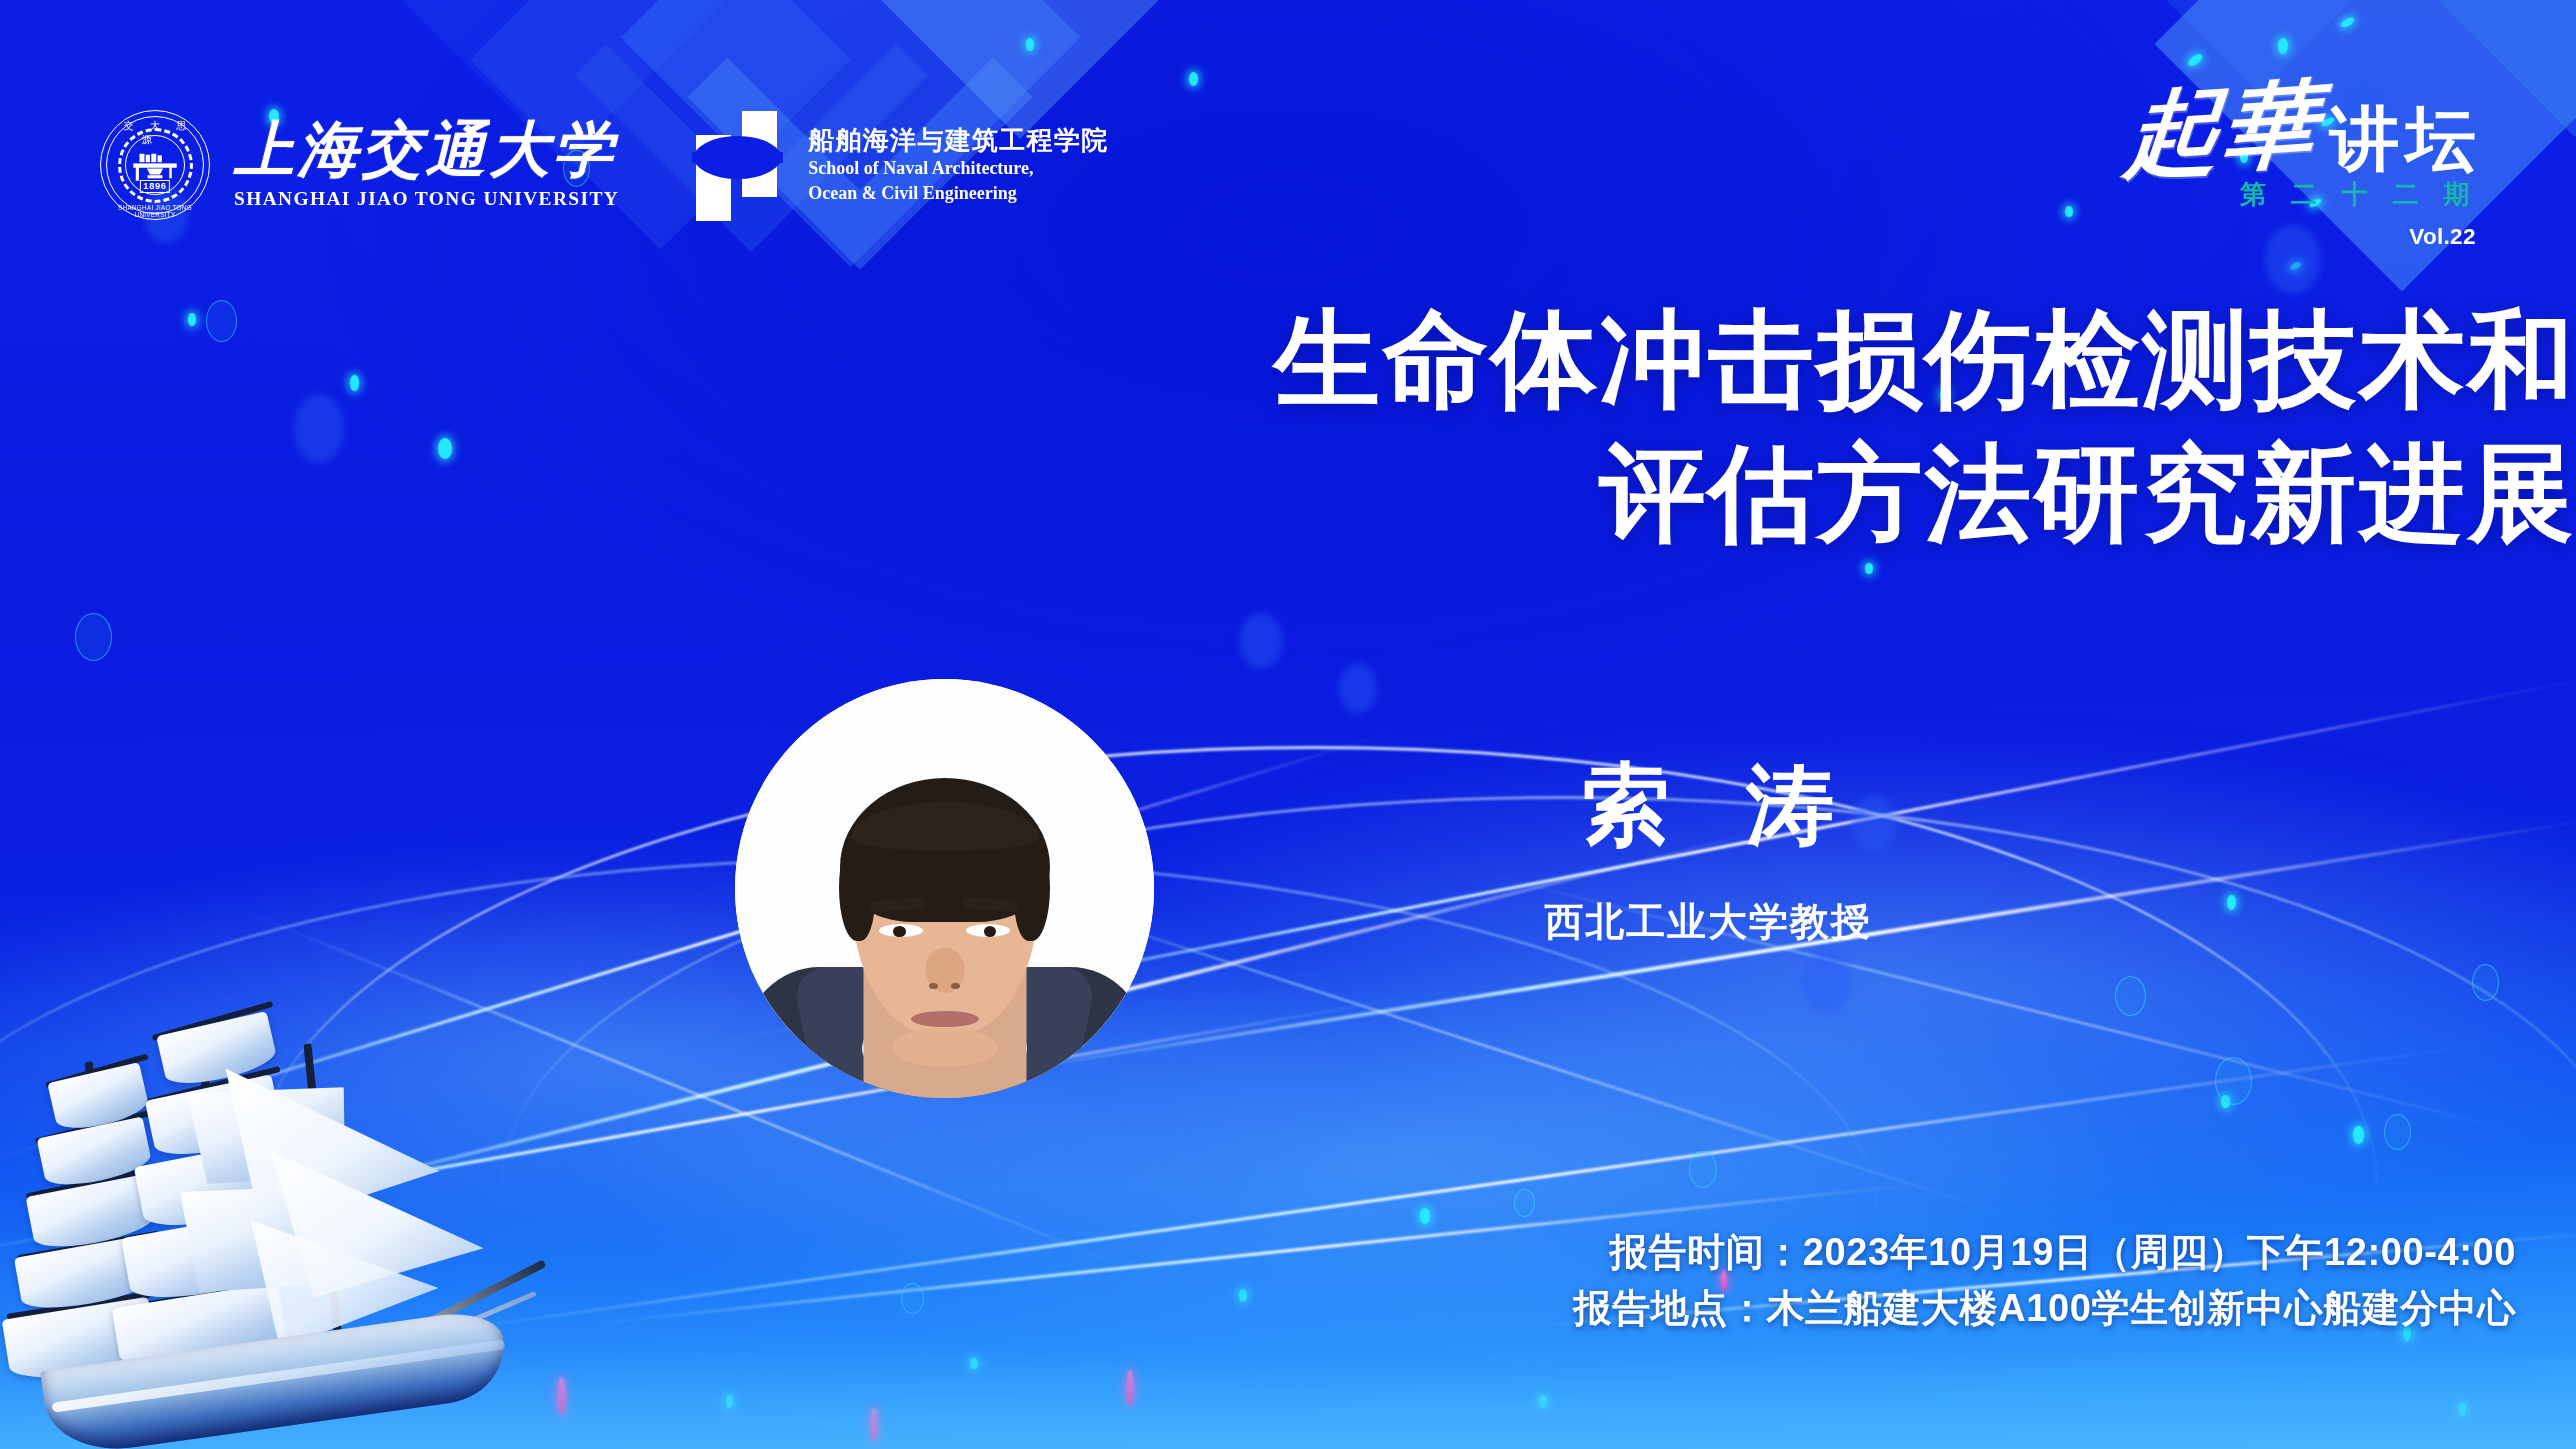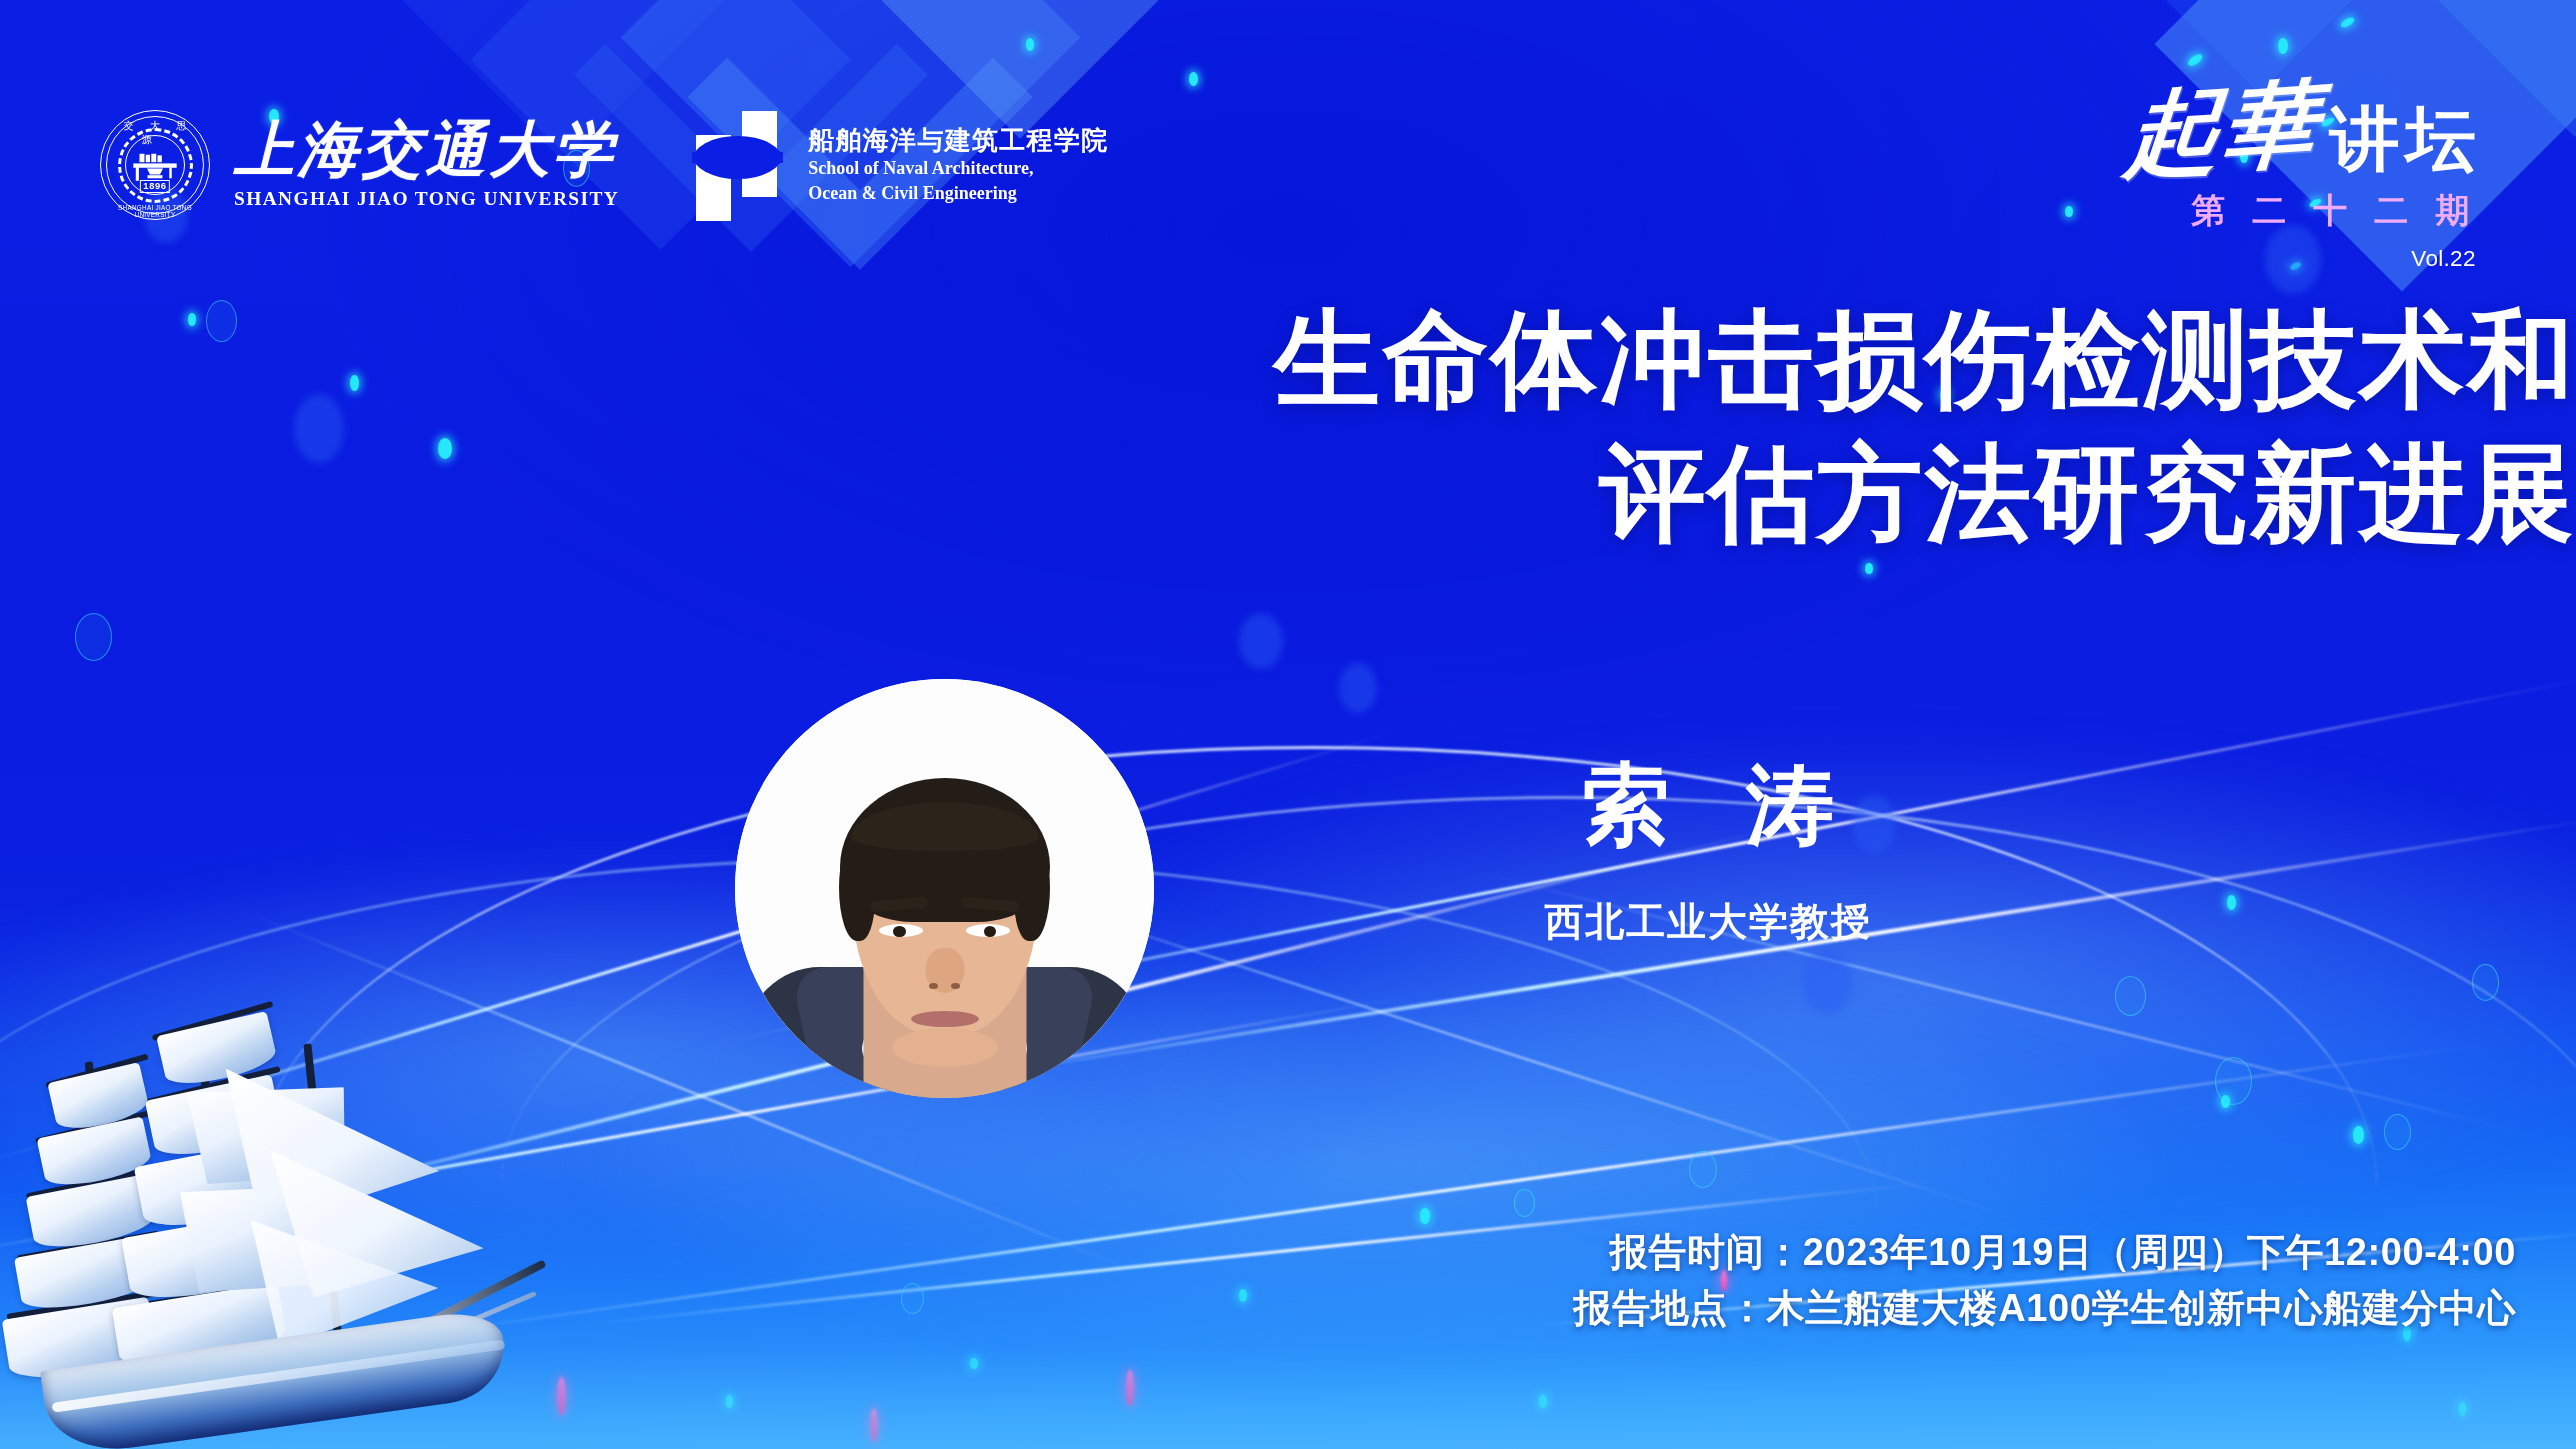--- a/index.html
+++ b/index.html
@@ -132,22 +132,22 @@
   .brand-row{display:flex;align-items:flex-end;justify-content:flex-end;}
   .brand-callig{
     color:#fff;font-size:94px;line-height:.95;font-weight:bold;
     font-family:"Liberation Serif","DejaVu Serif",serif;
     font-style:italic;letter-spacing:1.3px;
     transform:skewX(-9deg) rotate(-4deg);
     text-shadow:1.3px 1.9px 0 rgba(255,255,255,.25);
     margin-right:11.3px;
   }
   .brand-main{color:#fff;font-size:70px;font-weight:bold;line-height:1;letter-spacing:6.3px;}
-  .brand-sub{color:#f0abfc;font-size:34px;font-weight:bold;letter-spacing:8.8px;margin-top:14px;padding-right:3.8px;}
-  .brand-vol{color:#fff;font-size:22.5px;font-weight:normal;letter-spacing:0.3px;margin-top:11.3px;padding-right:6.3px;}
+  .brand-sub{color:#14b8a6;font-size:26px;font-weight:bold;letter-spacing:8.8px;margin-top:3px;padding-right:3.8px;}
+  .brand-vol{color:#fff;font-size:22.5px;font-weight:bold;letter-spacing:0.3px;margin-top:11.3px;padding-right:6.3px;}
 
   
   .title-block{position:absolute;left:0;top:294px;width:100%;text-align:center;}
   .title-line{
     color:#fff;font-weight:bold;font-size:106px;line-height:1.24;
     letter-spacing:2.5px;
     text-shadow:0 3.8px 16.3px rgba(0,10,120,.45);
     text-align:right;
   }
   .title-line.l2{margin-top:2.5px;}

